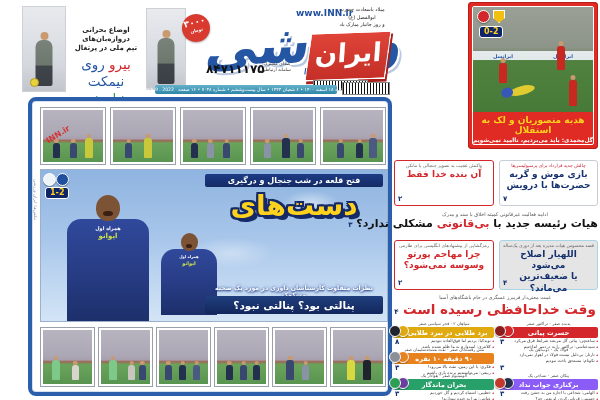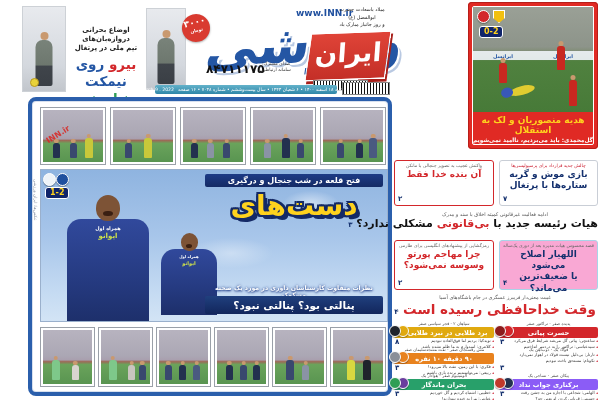--- a/index.html
+++ b/index.html
@@ -19,21 +19,21 @@
 
   
   .gk{position:absolute;overflow:hidden;background:linear-gradient(180deg,#e8eaee 0%,#d4d8de 70%,#c2c6cc 100%);border:1px solid #cdd1d6}
   .gbody{position:absolute;left:50%;transform:translateX(-50%);bottom:5px;width:17px;height:46px;
      border-radius:7px 7px 2px 2px;background:linear-gradient(180deg,#79837a 0%,#6d776e 55%,#40454b 56%,#3a3f45 100%)}
   .gbody::before{content:"";position:absolute;top:-8px;left:50%;transform:translateX(-50%);
      width:8px;height:8px;border-radius:50%;background:#c9996f}
   .ball{position:absolute;width:9px;height:9px;border-radius:50%;background:#e8d23a;border:1px solid #b89a20}
 
   .kicker-black{font-size:7px;font-weight:bold;color:#222;line-height:1.25;text-align:center}
-  .tl-line{font-size:13.5px;font-weight:bold;text-align:center;line-height:1.25;letter-spacing:-.3px}
+  .tl-line{font-size:13.5px;font-weight:normal;text-align:center;line-height:1.25;letter-spacing:-.3px}
 
   .price{position:absolute;width:28px;height:28px;border-radius:50%;background:#d93a30;
      color:#fff;text-align:center;font-weight:bold;box-shadow:0 1px 2px rgba(0,0,0,.3);transform:rotate(-14deg)}
   .price b{display:block;font-size:9px;line-height:1.1;margin-top:4px}
   .price i{display:block;font-style:normal;font-size:4.5px}
 
   .logo-vrz{position:absolute;font-size:52px;font-weight:bold;color:#2456a4;line-height:1;
      transform:skewX(-10deg) rotate(-2deg);letter-spacing:-2px;
      text-shadow:2px 2px 0 #ffffff,4px 4px 0 #b9c9e2}
   .logo-iran{position:absolute;background:linear-gradient(180deg,#e04438,#c42f27);transform:skewX(-10deg) rotate(-2deg);
@@ -98,21 +98,21 @@
   .keeper{position:absolute;width:26px;height:9px;border-radius:50%;background:#e0cc30;transform:rotate(-14deg)}
   .keeper::after{content:"";position:absolute;left:-8px;top:-2px;width:12px;height:10px;border-radius:50%;background:#3858b8}
   .derby-head{color:#ffd21e;font-size:9px;font-weight:bold;text-align:center;padding-top:3px}
   .derby-sub{color:#fff;font-size:5.8px;font-weight:bold;text-align:center;padding:2px 0 1px}
   .shield{width:12px;height:13px;background:#f2c010;border:1px solid #fff;
      clip-path:polygon(0 0,100% 0,100% 62%,50% 100%,0 62%)}
 
   
   .nbox{position:absolute;background:#fff;border:1px solid #c9ced6;border-radius:3px;padding:2px 3px;text-align:center}
   .nbox.redline{border:1.6px solid #d3272b}
-  .nbox.blue{background:#f9a8d4;border-color:#a8d4e8}
+  .nbox.blue{background:#e5e5e5;border-color:#a8d4e8}
   .nbox .k{font-size:4.6px;color:#666;line-height:1.3;white-space:nowrap;overflow:hidden}
   .nbox .k.redk{color:#c23}
   .nbox .t{font-size:9px;font-weight:bold;line-height:1.25}
   .nbox .t.red{color:#d3272b}
   .nbox .t.navy{color:#14306e}
   .pagenum{position:absolute;font-size:7px;font-weight:bold;color:#14306e}
 
   .midline{position:absolute;text-align:center}
   .midline .k{font-size:5px;color:#555}
   .midline .t{font-size:11px;font-weight:bold;color:#111;line-height:1.2;white-space:nowrap}
@@ -292,21 +292,21 @@
       <span class="keeper" style="left:30%;bottom:16%"></span>
     </div>
     <div class="derby-head">هدیه منصوریان و لک به استقلال</div>
     <div class="derby-sub">گل‌محمدی: باید می‌بردیم، ناامید نمی‌شویم</div>
   </div>
 </div>
 
 <div class="nbox" style="left:499px;top:160px;width:99px;height:46px">
   <div class="k redk">چالش جدید قرارداد برای پرسپولیسی‌ها</div>
   <div class="t navy">بازی موش و گربه</div>
-  <div class="t navy">ستاره‌ها با پرتغال</div>
+  <div class="t navy">حضرت‌ها با درویش</div>
   <span class="pagenum" style="left:3px;bottom:2px">۷</span>
 </div>
 <div class="nbox redline" style="left:394px;top:160px;width:100px;height:46px">
   <div class="k">واکنش عجیب به تصویر جنجالی با مانکن</div>
   <div class="t red">آن بنده خدا فقط</div>
   <span class="pagenum" style="left:3px;bottom:2px">۲</span>
 </div>
 
 <div class="midline" style="left:392px;top:211px;width:206px">
   <div class="k">ادامه فعالیت غیرقانونی کمیته اخلاق با سند و مدرک</div>

